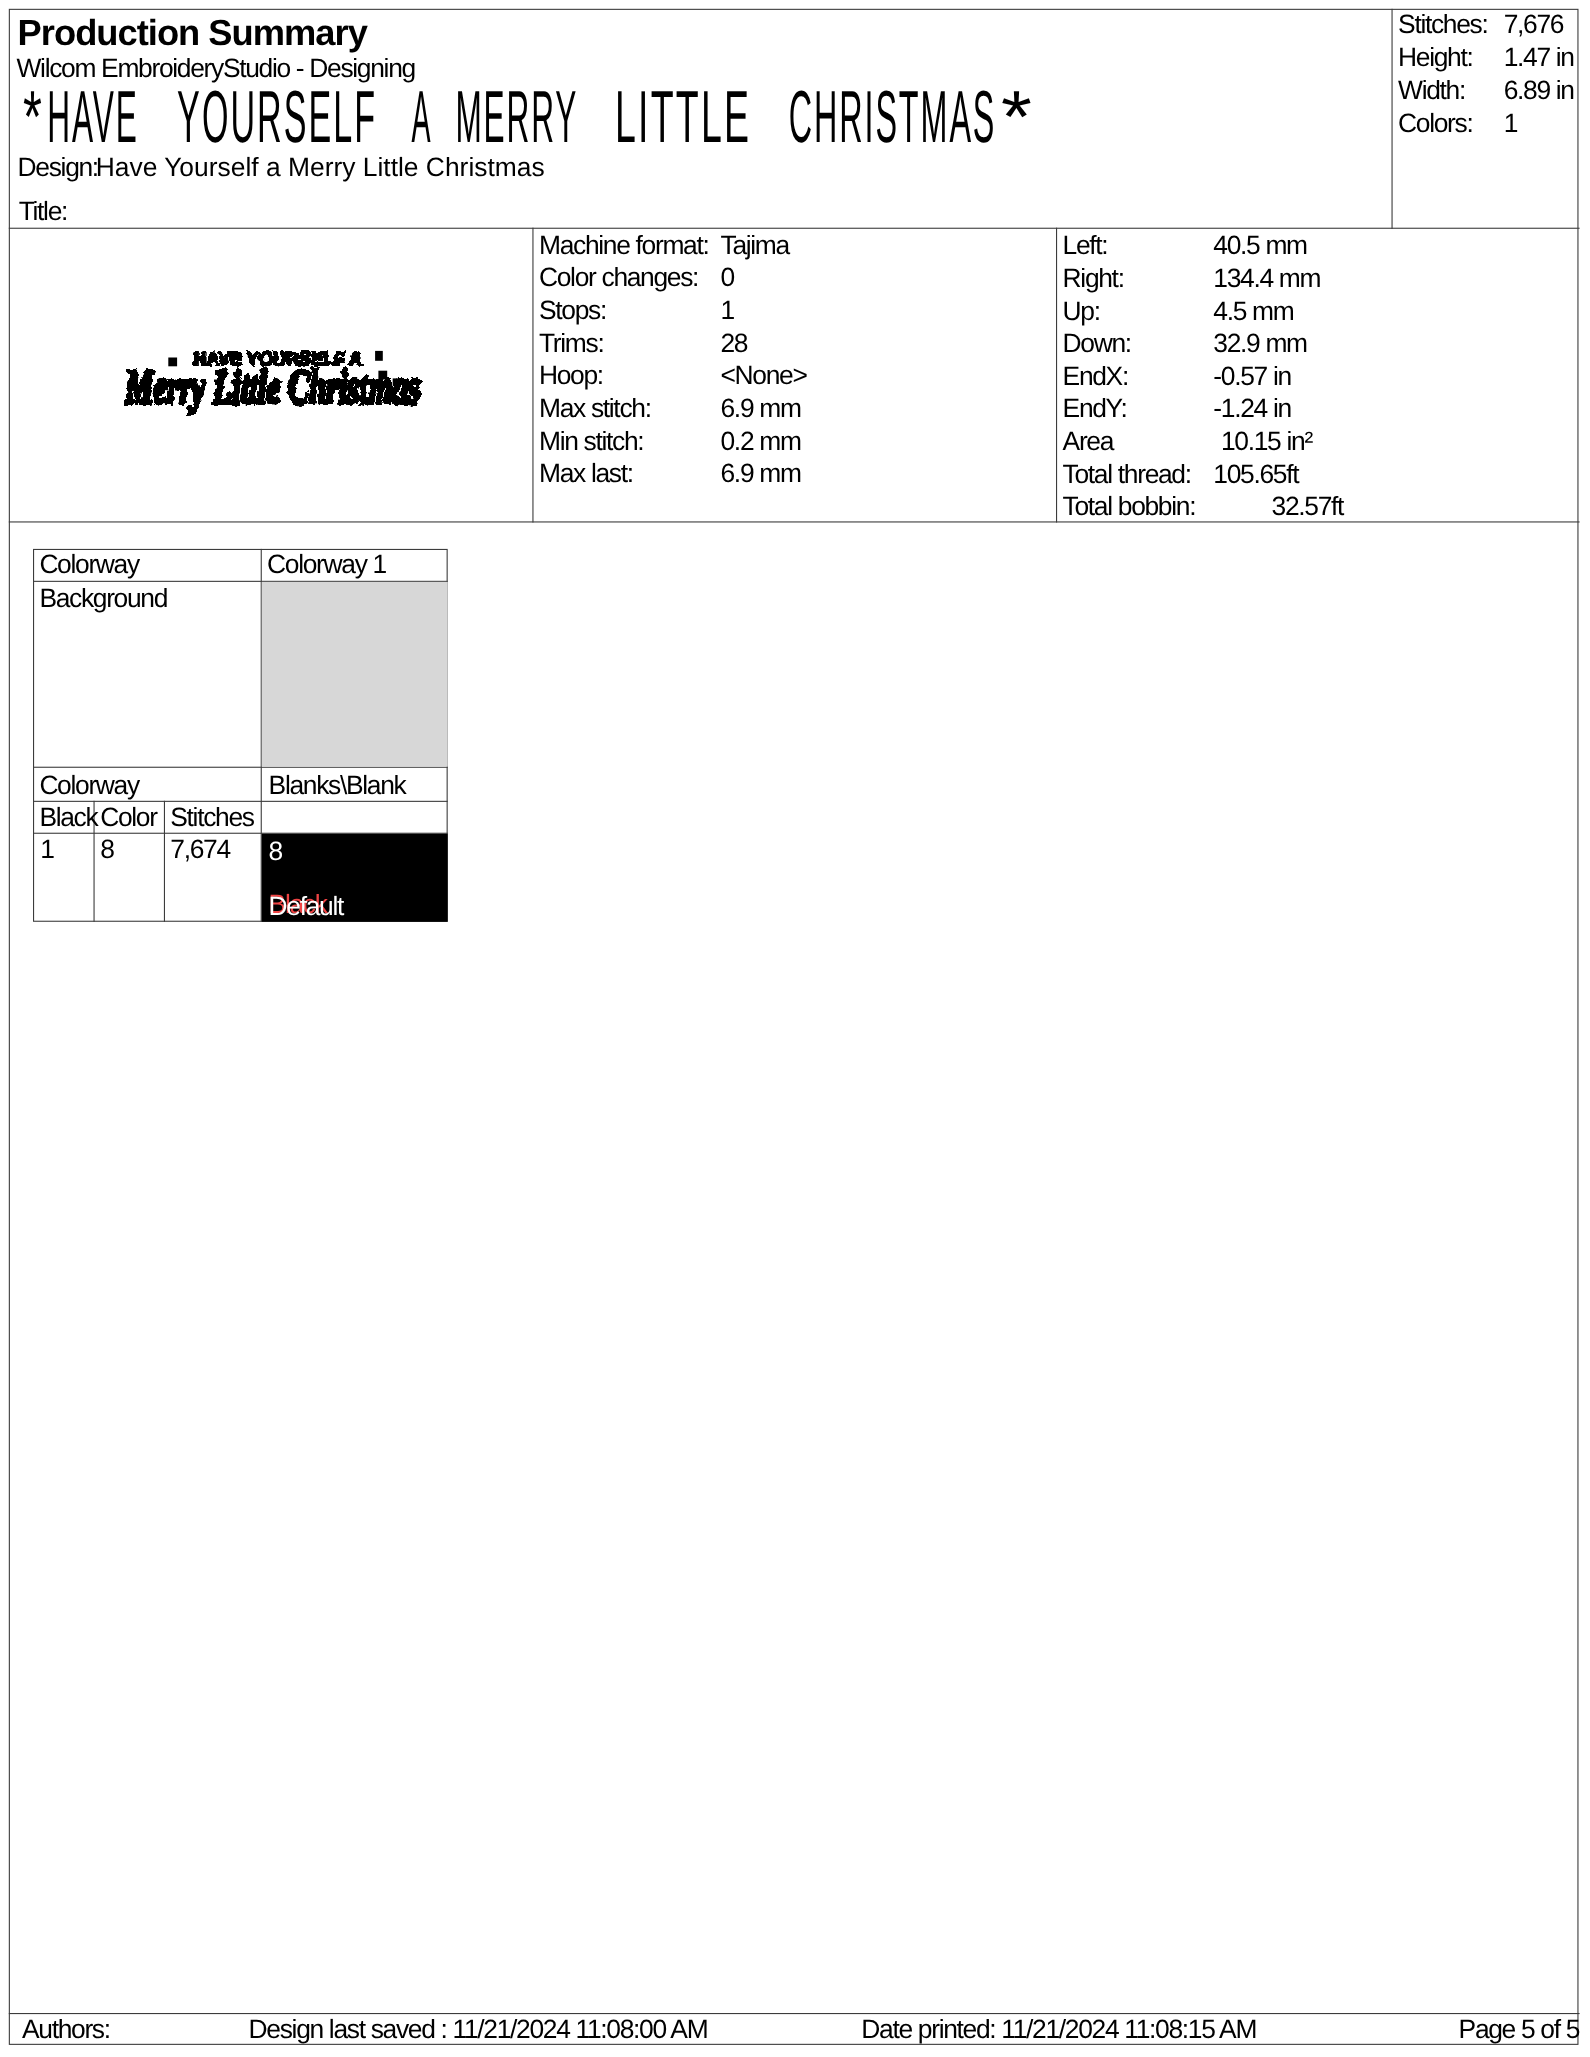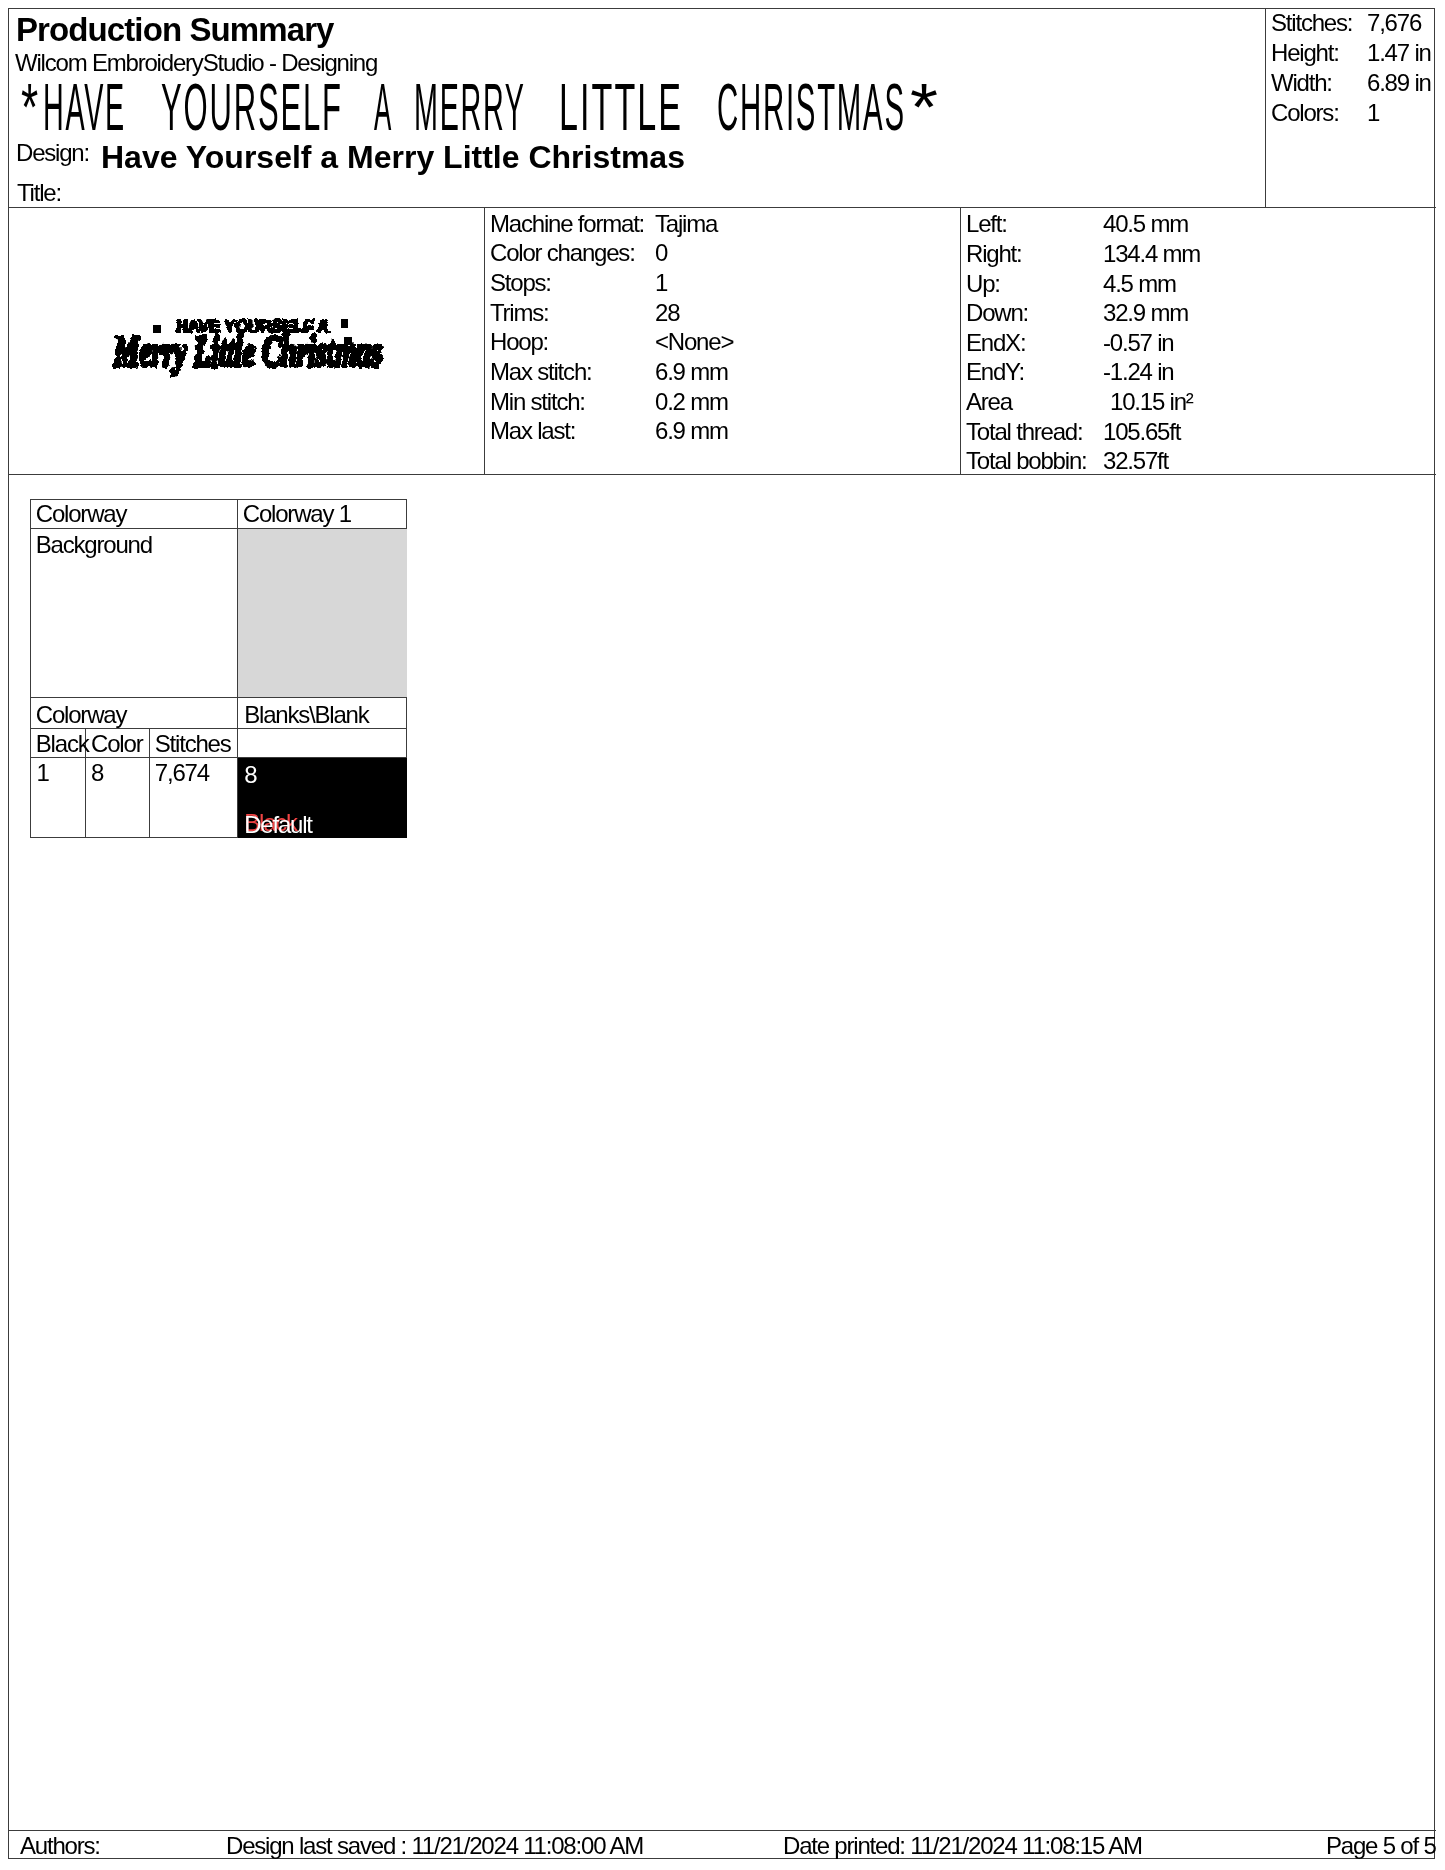--- a/index.html
+++ b/index.html
@@ -36,21 +36,21 @@
 <div class="hw" style="left:43.3px;transform:scaleX(0.429);">HAVE</div>
 <div class="hw" style="left:161px;transform:scaleX(0.4626);">YOURSELF</div>
 <div class="hw" style="left:373.7px;transform:scaleX(0.387);">A</div>
 <div class="hw" style="left:414px;transform:scaleX(0.4285);">MERRY</div>
 <div class="hw" style="left:559px;transform:scaleX(0.509);">LITTLE</div>
 <div class="hw" style="left:717px;transform:scaleX(0.4384);">CHRISTMAS</div>
 <div class="hw" style="left:909.9px;transform:scaleX(1.073);">*</div>
 
 <div class="t" style="left:16px;top:141px;">Design:</div>
 
-<div class="t" style="left:101px;top:140.5px;font-size:32px;font-weight:bold;letter-spacing:0;">Have Yourself a Merry Little Christmas</div>
+<div class="t" style="left:87px;top:140.5px;font-size:24px;font-weight:normal;letter-spacing:0;">Have Yourself a Merry Little Christmas</div>
 
 <div class="t" style="left:17px;top:181px;">Title:</div>
 
 <div class="t" style="left:1271px;top:11px;">Stitches:</div>
 <div class="t" style="left:1271px;top:41px;">Height:</div>
 <div class="t" style="left:1271px;top:71px;">Width:</div>
 <div class="t" style="left:1271px;top:101px;">Colors:</div>
 
 <div class="t" style="left:1367px;top:11px;text-align:right;">7,676</div>
 <div class="t" style="left:1367px;top:41px;">1.47 in</div>
@@ -108,21 +108,21 @@
 <div class="t" style="left:966px;top:449.2px;">Total bobbin:</div>
 
 <div class="t" style="left:1103px;top:212.4px;">40.5 mm</div>
 <div class="t" style="left:1103px;top:242px;">134.4 mm</div>
 <div class="t" style="left:1103px;top:271.6px;">4.5 mm</div>
 <div class="t" style="left:1103px;top:301.2px;">32.9 mm</div>
 <div class="t" style="left:1103px;top:330.8px;">-0.57 in</div>
 <div class="t" style="left:1103px;top:360.4px;">-1.24 in</div>
 <div class="t" style="left:1110px;top:390px;">10.15 in²</div>
 <div class="t" style="left:1103px;top:419.6px;">105.65ft</div>
-<div class="t" style="left:1103px;top:449.2px;text-align:center;">32.57ft</div>
+<div class="t" style="left:1156px;top:449.2px;text-align:center;">32.57ft</div>
 
 <div style="position:absolute;left:30px;top:499px;width:377px;height:339px;border:1px solid #3c3c3c;box-sizing:border-box;"></div>
 
 <div class="ln" style="left:30px;top:528px;width:377px;height:1px;"></div>
 
 <div class="ln" style="left:30px;top:697px;width:377px;height:1px;"></div>
 
 <div class="ln" style="left:30px;top:728px;width:377px;height:1px;"></div>
 
 <div class="ln" style="left:30px;top:757px;width:377px;height:1px;"></div>

